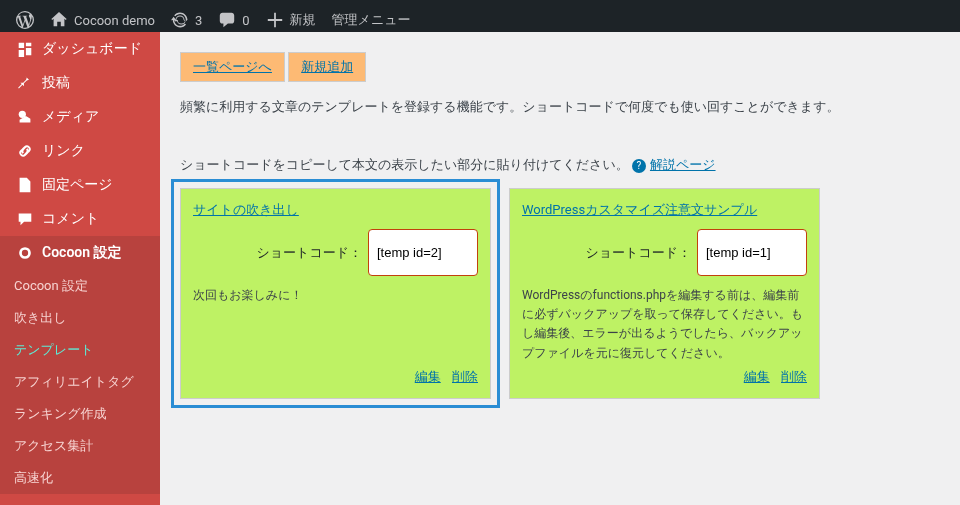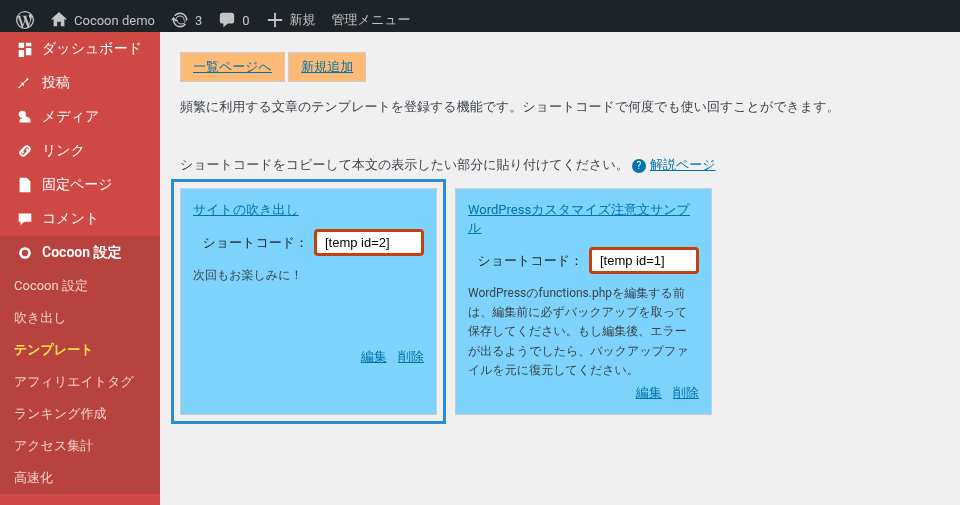--- a/index.html
+++ b/index.html
@@ -9,37 +9,37 @@
 #adminbar .ab-item { display: flex; align-items: center; height: 32px; padding: 0 8px; gap: 6px; cursor: pointer; }
 #adminbar svg { width: 18px; height: 18px; fill: #c3c4c7; }
 
 #adminmenu { position: absolute; left: 0; top: 32px; bottom: 0; width: 160px; background: #cf4944; color: #fff; font-size: 14px; overflow-y: auto; }
 .menu-top { display: flex; align-items: center; height: 34px; padding: 0 16px; gap: 8px; cursor: pointer; }
 .menu-top.current { background: #b8423e; font-weight: 600; position: relative; }
 .menu-top.current::after { content: ""; position: absolute; right: -8px; top: 50%; transform: translateY(-50%); border: 8px solid transparent; border-right-color: #f0f0f1; }
 #adminmenu svg { width: 18px; height: 18px; fill: #fff; flex-shrink: 0; }
 .submenu { background: #b8423e; }
 .submenu .submenu-item { display: block; padding: 7px 14px; font-size: 13px; cursor: pointer; color: #f7d3d1; }
-.submenu .submenu-item.current { color: #fde047; font-weight: 700; }
+.submenu .submenu-item.current { color: #5eead4; font-weight: 400; }
 
 #content { position: absolute; left: 160px; right: 0; top: 32px; bottom: 0; padding: 20px; overflow-y: auto; background: #f0f0f1; }
 h1 { font-size: 23px; font-weight: 400; margin-bottom: 12px; color: #1d2327; }
 .tab-nav { margin-bottom: 16px; }
 .tab-nav a { display: inline-block; padding: 5px 12px; border: 1px solid #ccc; background: #fdba74; color: #0073aa; text-decoration: underline; font-size: 13px; }
 .description { margin-bottom: 40px; color: #3c434a; }
 .shortcode-instruction { margin-bottom: 14px; color: #3c434a; }
 .shortcode-instruction a { color: #0073aa; text-decoration: underline; }
 .shortcode-instruction a::before { content: "?"; display: inline-block; width: 14px; height: 14px; line-height: 14px; text-align: center; border-radius: 50%; background: #0073aa; color: #fff; font-size: 10px; margin-right: 4px; text-decoration: none; }
 
 .cards { display: flex; gap: 18px; }
-.card { border: 1px solid #ccc; background: #7dd3fc; padding: 12px; width: 257px; position: relative; }
+.card { border: 1px solid #ccc; background: #bef264; padding: 12px; width: 311px; position: relative; }
 .card.highlighted { outline: 3px solid #2a8dd4; outline-offset: 6px; }
 .card-title { color: #0073aa; text-decoration: underline; display: inline-block; margin-bottom: 10px; cursor: pointer; font-size: 13px; }
 .card-row { display: flex; align-items: center; gap: 6px; margin-bottom: 10px; font-size: 13px; justify-content: flex-end; }
-.card-row input { border: 3px solid #c2410c; border-radius: 4px; padding: 3px 8px; font-size: 13px; width: 110px; background: #fff; }
+.card-row input { border: 1px solid #c2410c; border-radius: 4px; padding: 15px 8px; font-size: 13px; width: 110px; background: #fff; }
 .card-content { font-size: 12px; color: #3c434a; line-height: 1.6; min-height: 78px; }
 .card-actions { text-align: right; margin-top: 4px; }
 .card-actions a { color: #0073aa; text-decoration: underline; margin-left: 8px; font-size: 13px; cursor: pointer; }
 </style>
 </head>
 <body>
 
 <div id="adminbar">
   <div class="ab-item">
     <svg viewBox="0 0 20 20">

